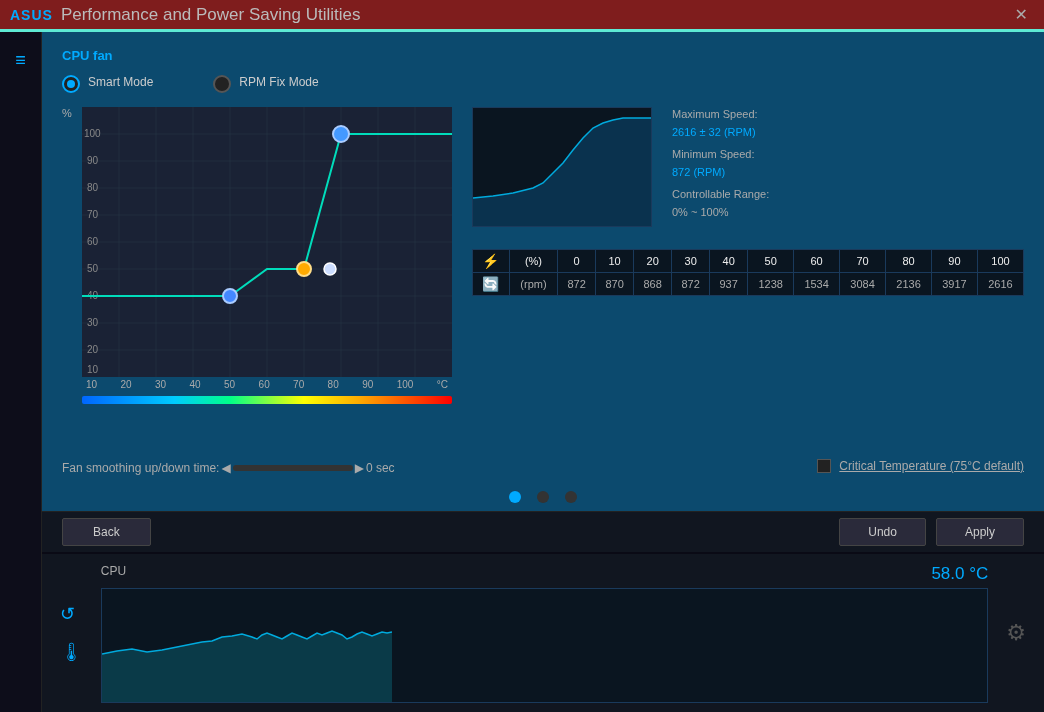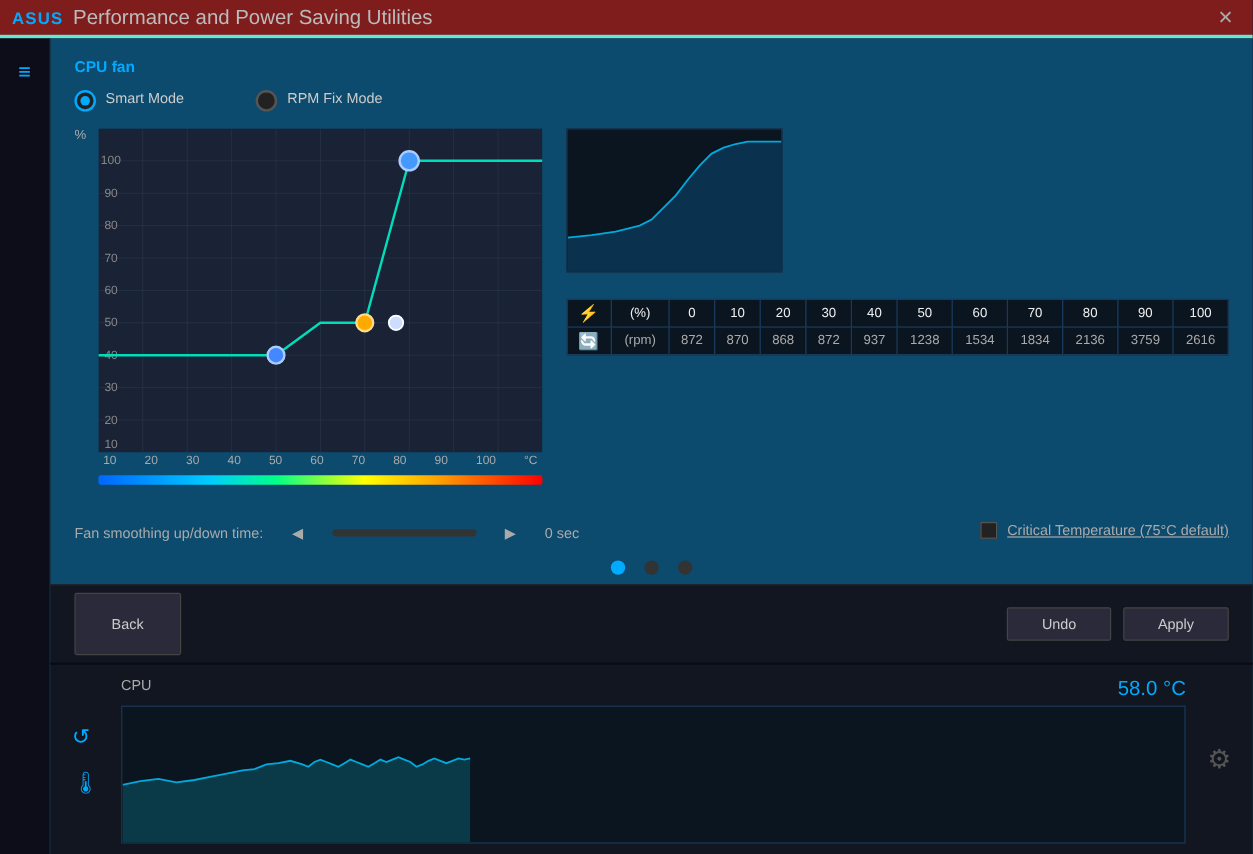--- a/index.html
+++ b/index.html
@@ -240,21 +240,21 @@
     .bottom-controls {
       padding: 8px 20px;
       display: flex;
       flex-direction: column;
       gap: 8px;
     }
 
     .fan-smoothing-row {
       display: flex;
       align-items: center;
-      gap: 24px;
+      gap: 2px;
     }
     .fan-smoothing-label {
       color: #aaa;
       font-size: 12px;
     }
     .slider-track {
       width: 120px;
       height: 6px;
       background: #333;
       border-radius: 3px;
@@ -320,21 +320,21 @@
     }
     .btn {
       padding: 6px 28px;
       border: 1px solid #444;
       background: #2a2a3a;
       color: #ccc;
       font-size: 12px;
       cursor: pointer;
       border-radius: 2px;
     }
-    .btn-back { padding: 18px 30px; }
+    .btn-back { padding: 6px 30px; }
     .btn-group { display: flex; gap: 10px; }
 
     
     .status-bar {
       height: 160px;
       background: #111620;
       border-top: 2px solid #0a0a15;
       display: flex;
       align-items: center;
       padding: 0 10px;
@@ -507,20 +507,40 @@
 
           <div style="display:flex; gap:10px; align-items:flex-start;">
             <div class="speed-chart-box">
               <svg width="180" height="120">
                 <rect width="180" height="120" fill="#0a1520"></rect>
 
                 <polygon points="0,120 0,90 20,88 40,85 60,80 70,75 80,65 90,55 100,42 110,30 120,20 130,15 140,12 150,10 160,10 170,10 180,10 180,120" fill="#0a3a5a" opacity="0.8"></polygon>
 
                 <polyline points="0,90 20,88 40,85 60,80 70,75 80,65 90,55 100,42 110,30 120,20 130,15 140,12 150,10 160,10 170,10 180,10" fill="none" stroke="#00aadd" stroke-width="1.5"></polyline>
               </svg>
+            </div>
+            <div class="speed-info">
+              <div style="margin-bottom:4px;">
+                <span class="speed-item">Maximum Speed:</span>
+              </div>
+              <div style="margin-bottom:8px;">
+                <span class="speed-value">2616 ± 32 (RPM)</span>
+              </div>
+              <div style="margin-bottom:4px;">
+                <span class="speed-item">Minimum Speed:</span>
+              </div>
+              <div style="margin-bottom:8px;">
+                <span class="speed-value">872 (RPM)</span>
+              </div>
+              <div style="margin-bottom:4px;">
+                <span class="speed-item">Controllable Range:</span>
+              </div>
+              <div>
+                <span class="speed-item">0% ~ 100%</span>
+              </div>
             </div>
           </div>
 
           <div class="rpm-table-container">
             <table class="rpm-table">
               <tbody>
                   <tr>
                 <td class="icon-cell">⚡</td>
                 <td>(%)</td>
                 <td>0</td>
@@ -538,23 +558,23 @@
               <tr>
                 <td class="icon-cell">🔄</td>
                 <td>(rpm)</td>
                 <td>872</td>
                 <td>870</td>
                 <td>868</td>
                 <td>872</td>
                 <td>937</td>
                 <td>1238</td>
                 <td>1534</td>
-                <td>1834</td>
+                <td>3084</td>
                 <td>2136</td>
-                <td>3759</td>
+                <td>3917</td>
                 <td>2616</td>
               </tr>
             </tbody>
               </table>
           </div>
         </div>
       </div>
     </div>
 
     <div class="bottom-controls">

